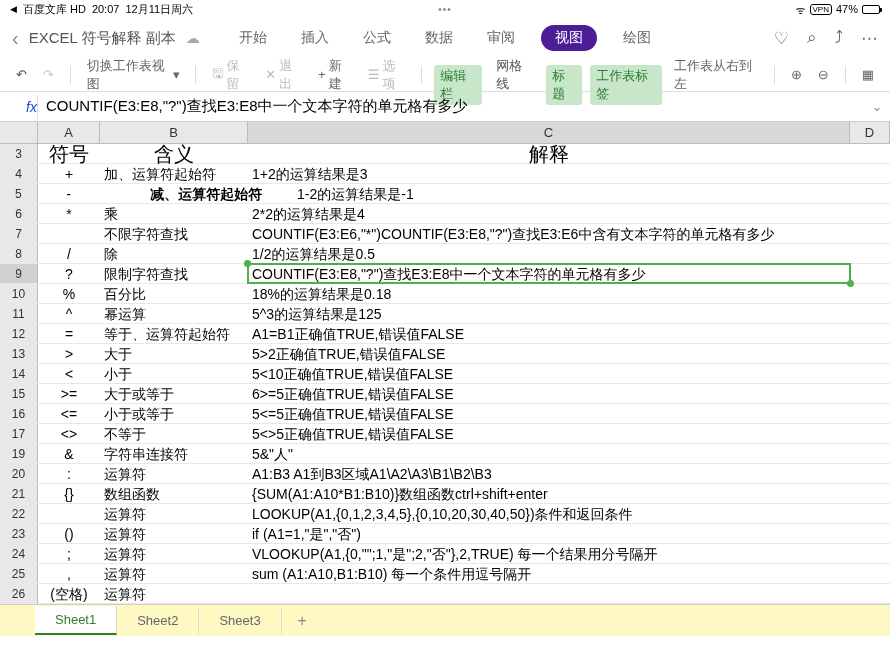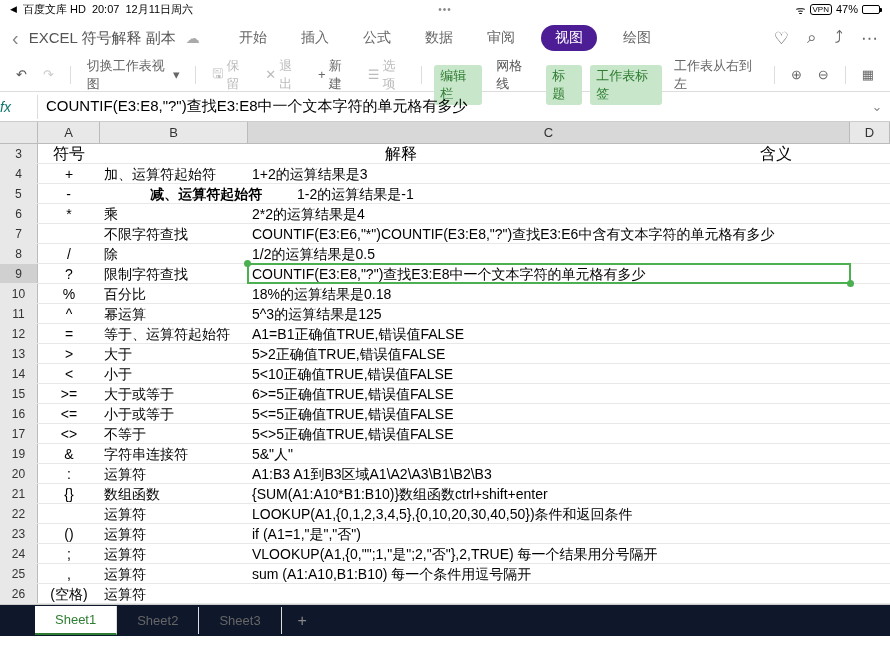--- a/index.html
+++ b/index.html
@@ -29,47 +29,47 @@
     .toolbar { display: flex; align-items: center; padding: 4px 12px; gap: 8px; border-bottom: 1px solid #ddd; height: 34px; font-size: 13px; color: #555; }
     .tb-item { display: flex; align-items: center; gap: 3px; cursor: pointer; padding: 2px 4px; color: #666; }
     .tb-item.disabled { color: #bbb; }
     .tb-sep { width: 1px; height: 18px; background: #ddd; margin: 0 4px; }
     .tb-toggle { padding: 2px 6px; border-radius: 3px; cursor: pointer; color: #555; }
     .tb-toggle.on { background: #c8e6c9; color: #2e7d32; margin-top: 21px; }
     .redo-ic { color: #ccc; }
     .undo-ic { color: #555; }
 
     .formula-bar { display: flex; align-items: center; border-bottom: 1px solid #ccc; height: 30px; }
-    .fx-label { width: 38px; text-align: left; font-style: italic; color: #0f766e; font-size: 14px; border-right: 1px solid #ddd; padding: 4px 0; }
+    .fx-label { width: 38px; text-align: right; font-style: italic; color: #1d4ed8; font-size: 14px; border-right: 1px solid #ddd; padding: 4px 0; }
     .fx-input { flex: 1; padding: 4px 8px; font-size: 15px; color: #000; }
     .fx-drop { width: 26px; text-align: center; color: #888; cursor: pointer; }
 
     .col-headers { display: flex; background: #e8e8e8; border-bottom: 1px solid #bbb; height: 22px; }
     .row-gutter-h { width: 38px; border-right: 1px solid #bbb; }
     .col-h { border-right: 1px solid #bbb; text-align: center; font-size: 13px; color: #333; line-height: 22px; }
     .col-A { width: 62px; }
     .col-B { width: 148px; }
     .col-C { width: 602px; background: #d8d8d8; }
     .col-D { width: 40px; }
 
     .grid-body { overflow: hidden; }
     .grid-row { display: flex; border-bottom: 1px solid #e8e8e8; height: 20px; }
     .row-num { width: 38px; background: #e8e8e8; border-right: 1px solid #bbb; text-align: center; font-size: 12px; color: #333; line-height: 20px; }
     .row-num.sel { background: #d0d0d0; }
     .cell { padding: 0 4px; font-size: 14px; color: #000; line-height: 20px; white-space: nowrap; overflow: visible; font-family: 'Microsoft YaHei', sans-serif; }
     .cell-A { width: 62px; text-align: center; }
     .cell-B { width: 148px; }
     .cell-C { width: 602px; }
-    .header-row .cell { text-align: center; font-size: 16px; }
+    .header-row .cell { text-align: center; font-size: 20px; }
     .bold-cell { font-weight: bold; margin-left: 47px; }
     .sel-row .cell-C { outline: 2px solid #4caf50; outline-offset: -1px; position: relative; }
     .sel-dot-tl { position: absolute; top: -4px; left: -4px; width: 7px; height: 7px; background: #4caf50; border-radius: 50%; }
     .sel-dot-br { position: absolute; bottom: -4px; right: -4px; width: 7px; height: 7px; background: #4caf50; border-radius: 50%; }
 
-    .sheet-tabs { display: flex; align-items: center; border-top: 1px solid #ccc; height: 32px; padding: 0 35px; background: #0f172a; }
+    .sheet-tabs { display: flex; align-items: center; border-top: 1px solid #ccc; height: 32px; padding: 0 35px; background: #fef9c3; }
     .sheet-tab { padding: 6px 20px; font-size: 13px; color: #666; border-right: 1px solid #ddd; cursor: pointer; }
     .sheet-tab.active { color: #2e7d32; background: #fff; border-bottom: 2px solid #2e7d32; }
     .sheet-add { padding: 6px 16px; color: #888; cursor: pointer; font-size: 16px; }
   </style>
 </head>
 <body>
 
 <div class="status-bar">
   <div class="status-left">
     <span class="back-tri">◀</span>
@@ -156,22 +156,22 @@
   <div class="col-h col-A">A</div>
   <div class="col-h col-B">B</div>
   <div class="col-h col-C">C</div>
   <div class="col-h col-D">D</div>
 </div>
 
 <div class="grid-body" id="grid-body">
     <div class="grid-row header-row">
       <div class="row-num">3</div>
       <div class="cell cell-A">符号</div>
+      <div class="cell cell-B">含义</div>
       <div class="cell cell-C">解释</div>
-      <div class="cell cell-B">含义</div>
     </div>
     <div class="grid-row">
       <div class="row-num">4</div>
       <div class="cell cell-A">+</div>
       <div class="cell cell-B">加、运算符起始符</div>
       <div class="cell cell-C">1+2的运算结果是3</div>
     </div>
     <div class="grid-row">
       <div class="row-num">5</div>
       <div class="cell cell-A">-</div>

